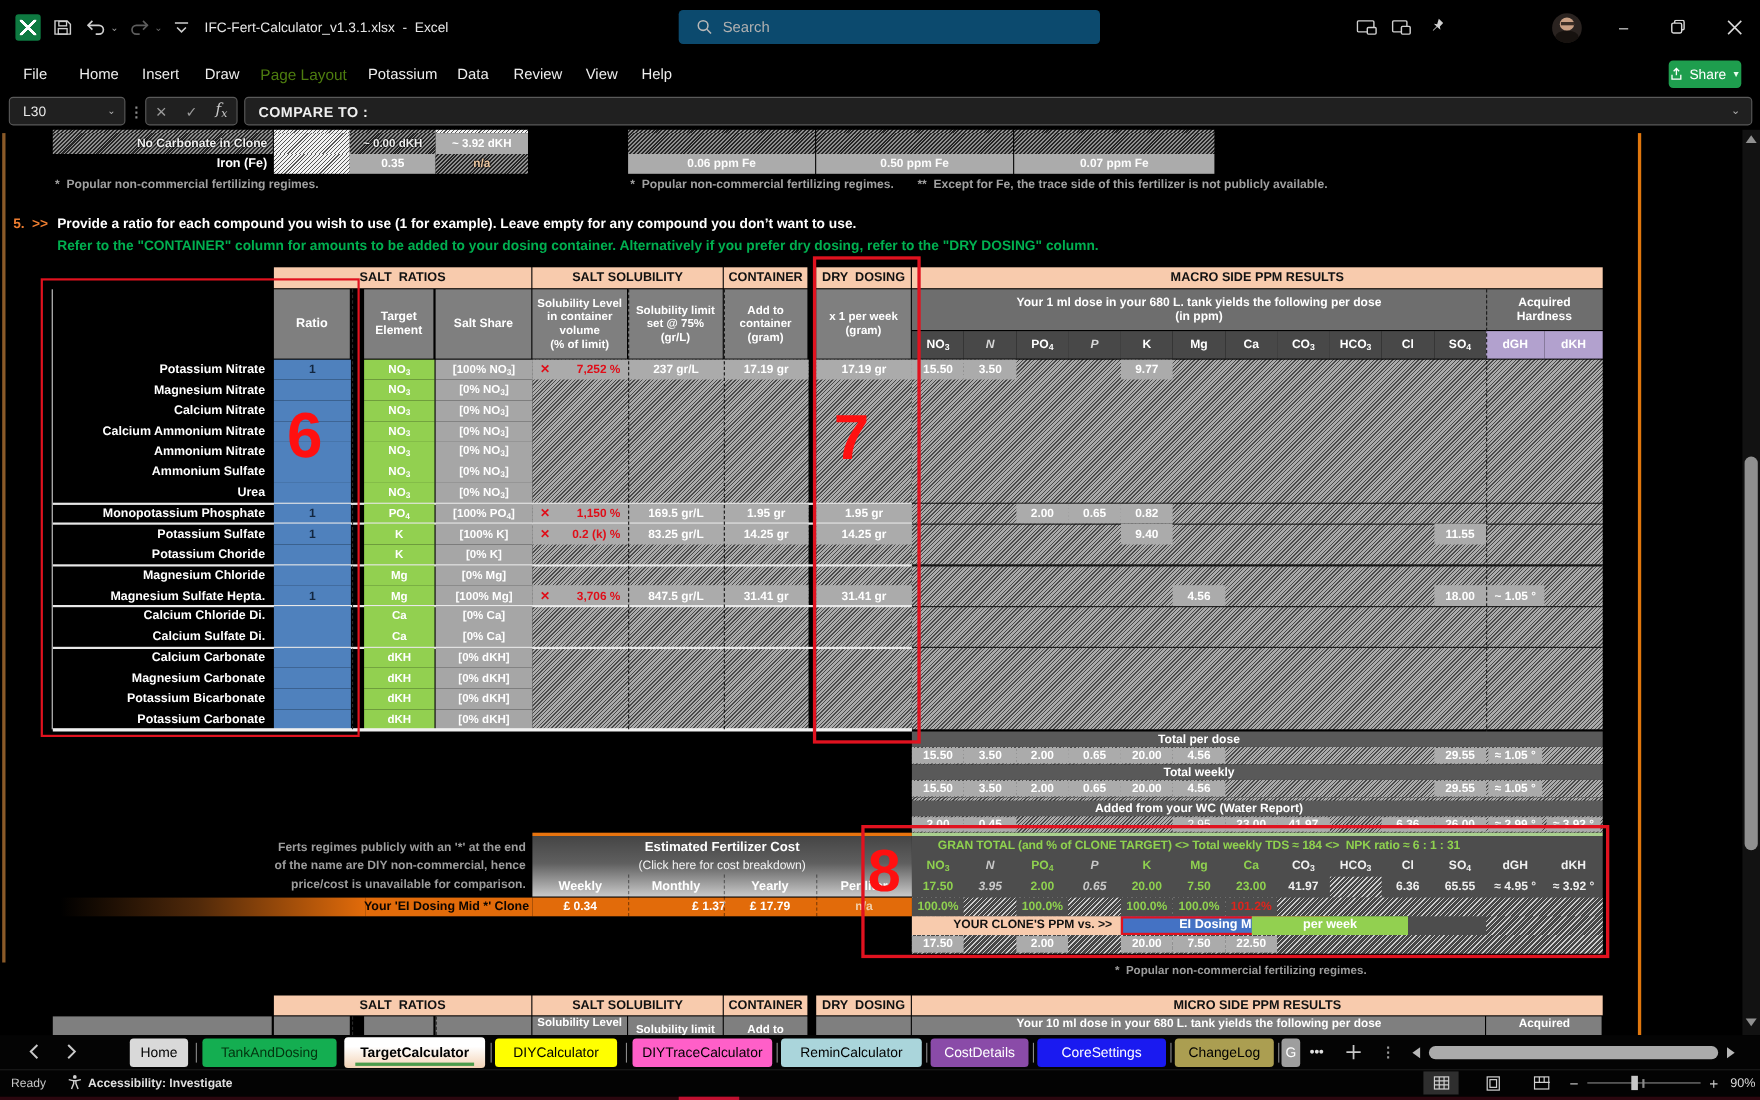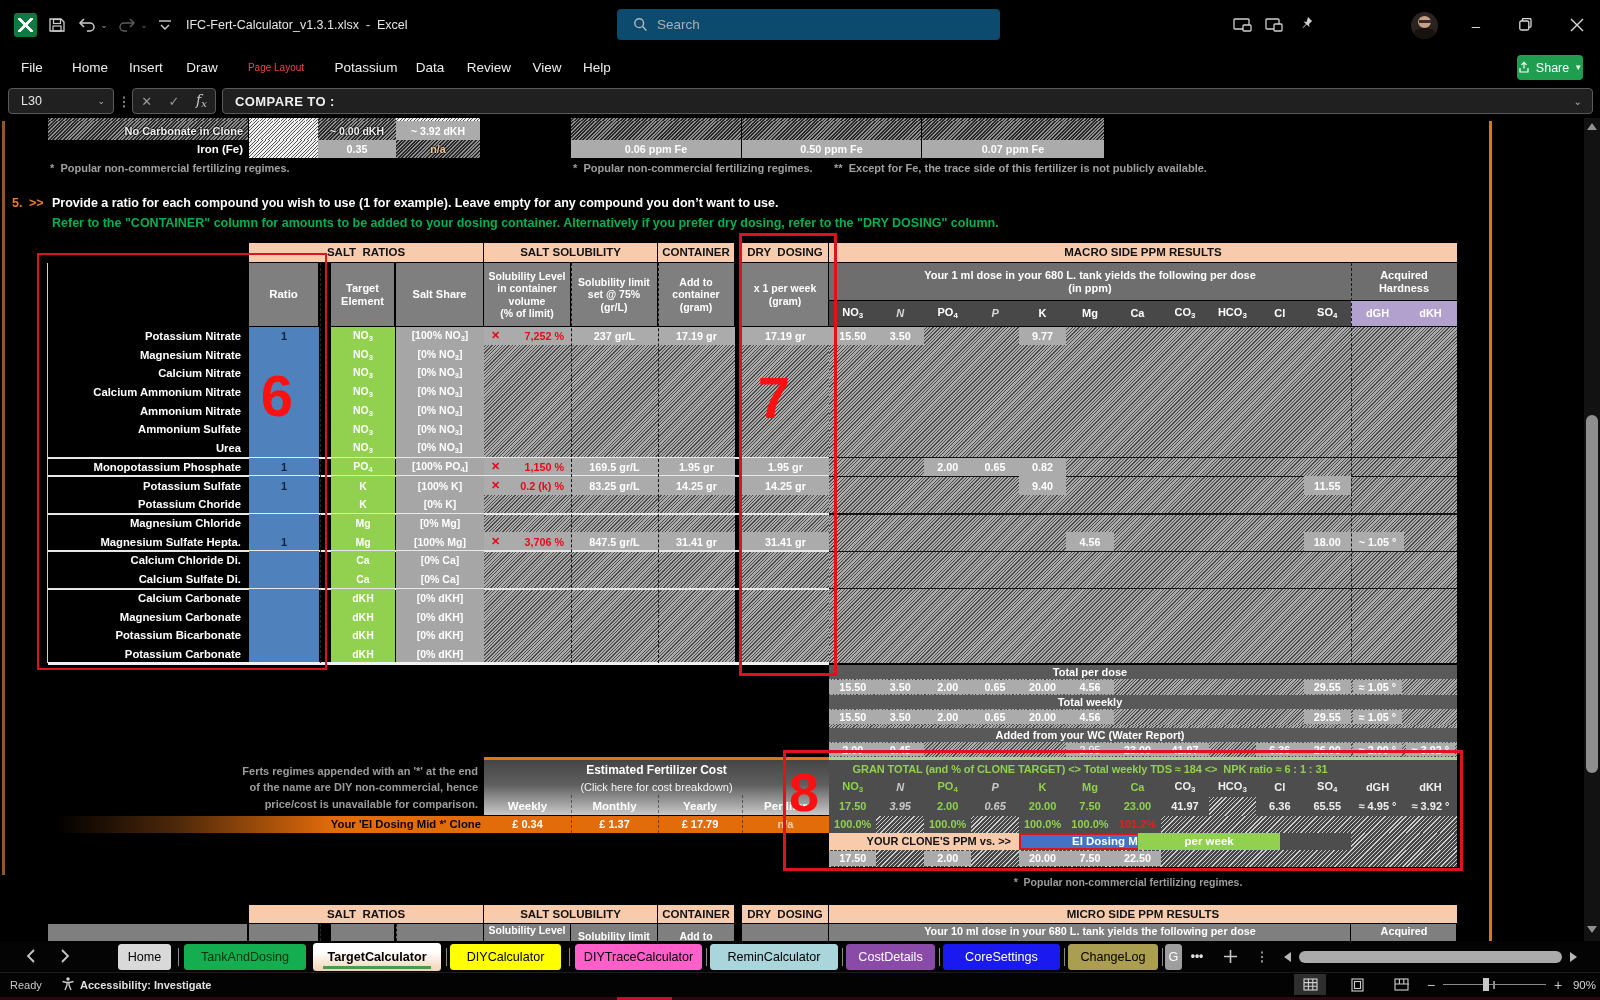--- a/index.html
+++ b/index.html
@@ -118,21 +118,21 @@
     </div>
     <div class="abs ctr" style="left: 35px; top: 55px; width: 110px; height: 25px; font-size: 13.5px; color: rgb(237, 237, 237);">
       <span class="tx">Home</span>
     </div>
     <div class="abs ctr" style="left: 91px; top: 55px; width: 110px; height: 25px; font-size: 13.5px; color: rgb(237, 237, 237);">
       <span class="tx">Insert</span>
     </div>
     <div class="abs ctr" style="left: 147px; top: 55px; width: 110px; height: 25px; font-size: 13.5px; color: rgb(237, 237, 237);">
       <span class="tx">Draw</span>
     </div>
-    <div class="abs ctr" style="left: 221px; top: 55px; width: 110px; height: 25px; font-size: 10px; color: #ef4444; justify-content: center;">
+    <div class="abs ctr" style="left: 221px; top: 55px; width: 110px; height: 25px; font-size: 14px; color: #4d7c0f; justify-content: center;">
       <span class="tx">Page Layout</span>
     </div>
     <div class="abs ctr" style="left: 311px; top: 55px; width: 110px; height: 25px; font-size: 13.5px; color: rgb(237, 237, 237);">
       <span class="tx">Potassium</span>
     </div>
     <div class="abs ctr" style="left: 375px; top: 55px; width: 110px; height: 25px; font-size: 13.5px; color: rgb(237, 237, 237);">
       <span class="tx">Data</span>
     </div>
     <div class="abs ctr" style="left: 434px; top: 55px; width: 110px; height: 25px; font-size: 13.5px; color: rgb(237, 237, 237);">
       <span class="tx">Review</span>
@@ -804,21 +804,21 @@
     <div class="abs ctr solid" style="left: 1066.27px; top: 850.5px; width: 47.4545px; height: 15px; font-size: 10.8px; color: rgb(255, 255, 255); font-weight: 700;">
       <span class="tx">7.50</span>
     </div>
     <div class="abs ctr solid" style="left: 1113.73px; top: 850.5px; width: 47.4545px; height: 15px; font-size: 10.8px; color: rgb(255, 255, 255); font-weight: 700;">
       <span class="tx">22.50</span>
     </div>
     <div class="abs ctr" style="left: 966px; top: 874px; width: 324px; height: 15px; font-size: 10.5px; color: rgb(156, 156, 156); font-weight: 700; white-space: nowrap;">
       <span class="tx">*  Popular non-commercial fertilizing regimes.</span>
     </div>
     <div class="abs rgt" style="left: 208px; top: 763.5px; width: 270px; height: 14px; font-size: 11px; color: rgb(156, 156, 156); font-weight: 700;">
-      <span class="tx">Ferts regimes appended with an '*' at the end</span>
+      <span class="tx">Ferts regimes publicly with an '*' at the end</span>
     </div>
     <div class="abs rgt" style="left: 208px; top: 780.3px; width: 270px; height: 14px; font-size: 11px; color: rgb(156, 156, 156); font-weight: 700;">
       <span class="tx">of the name are DIY non-commercial, hence</span>
     </div>
     <div class="abs rgt" style="left: 208px; top: 797.1px; width: 270px; height: 14px; font-size: 11px; color: rgb(156, 156, 156); font-weight: 700;">
       <span class="tx">price/cost is unavailable for comparison.</span>
     </div>
     <div class="abs " style="left: 484px; top: 760.2px; width: 345px; height: 55.3px; background: linear-gradient(rgb(69, 69, 69) 0%, rgb(95, 95, 95) 45%, rgb(201, 201, 201) 100%);"></div>
     <div class="abs ctr" style="left: 484px; top: 763px; width: 345px; height: 14px; font-size: 12px; color: rgb(255, 255, 255); font-weight: 700;">
       <span class="tx">Estimated Fertilizer Cost</span>
@@ -840,21 +840,21 @@
     </div>
     <div class="abs " style="left: 55px; top: 815.5px; width: 277px; height: 17px; background: linear-gradient(90deg, rgb(0, 0, 0) 0%, rgb(80, 41, 10) 45%, rgb(226, 107, 10) 100%);"></div>
     <div class="abs " style="left: 332px; top: 815.5px; width: 152px; height: 17px; background: rgb(226, 107, 10);"></div>
     <div class="abs rgt" style="left: 180px; top: 815.5px; width: 301px; height: 17px; font-size: 11.3px; color: rgb(13, 5, 0); font-weight: 700; white-space: nowrap;">
       <span class="tx">Your 'EI Dosing Mid *' Clone</span>
     </div>
     <div class="abs " style="left: 484px; top: 815.5px; width: 345px; height: 17px; background: rgb(226, 107, 10);"></div>
     <div class="abs ctr" style="left: 484px; top: 815.5px; width: 87px; height: 17px; font-size: 11px; color: rgb(255, 255, 255); font-weight: 700;">
       <span class="tx">£ 0.34</span>
     </div>
-    <div class="abs ctr" style="left: 571px; top: 815.5px; width: 87px; height: 17px; font-size: 11px; color: rgb(255, 255, 255); font-weight: 700;">
+    <div class="abs ctr" style="left: 601px; top: 815.5px; width: 87px; height: 17px; font-size: 11px; color: rgb(255, 255, 255); font-weight: 700;">
       <span class="tx">£ 1.37</span>
     </div>
     <div class="abs ctr" style="left: 658px; top: 815.5px; width: 84px; height: 17px; font-size: 11px; color: rgb(255, 255, 255); font-weight: 700;">
       <span class="tx">£ 17.79</span>
     </div>
     <div class="abs ctr" style="left: 742px; top: 815.5px; width: 87px; height: 17px; font-size: 11px; color: rgb(242, 208, 172); font-weight: 700;">
       <span class="tx">n/a</span>
     </div>
     <div class="abs " style="left: 571px; top: 795px; width: 0px; height: 37.5px; border-left: 1px dashed rgba(0, 0, 0, 0.45);"></div>
     <div class="abs " style="left: 658px; top: 795px; width: 0px; height: 37.5px; border-left: 1px dashed rgba(0, 0, 0, 0.45);"></div>

